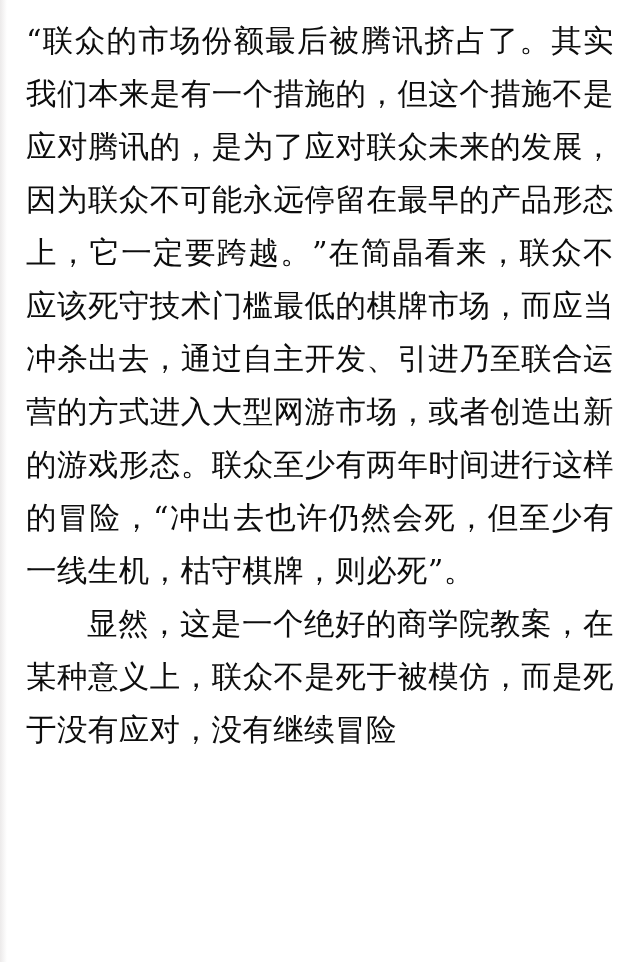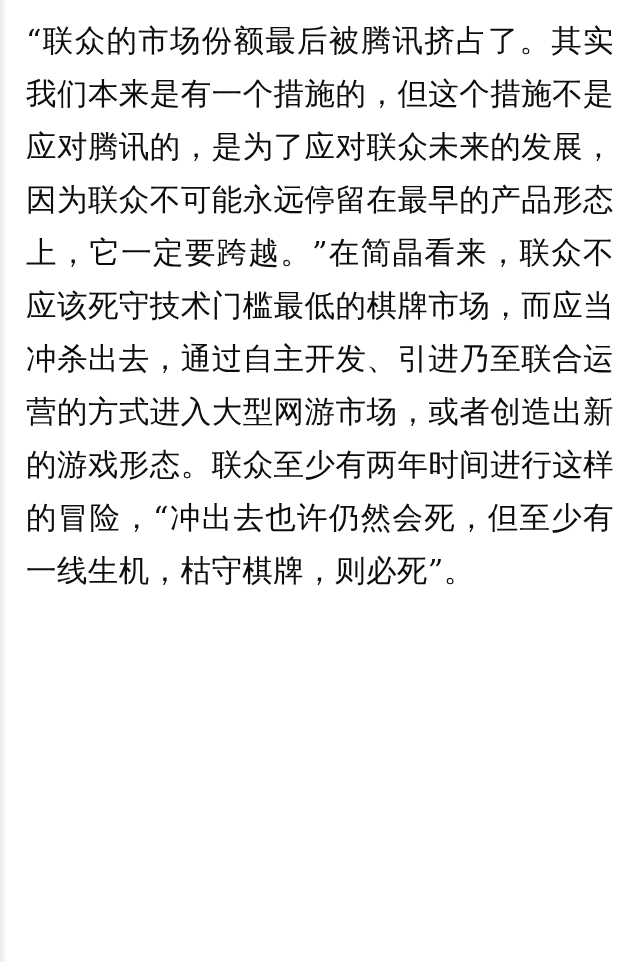--- a/index.html
+++ b/index.html
@@ -59,15 +59,16 @@
   }
 </style>
 </head>
 <body>
 
 <div id="page">
   <div class="left-edge-shade"></div>
 
   <p class="para">“联众的市场份额最后被腾讯挤占了。其实我们本来是有一个措施的，但这个措施不是应对腾讯的，是为了应对联众未来的发展，因为联众不可能永远停留在最早的产品形态上，它一定要跨越。”在简晶看来，联众不应该死守技术门槛最低的棋牌市场，而应当冲杀出去，通过自主开发、引进乃至联合运营的方式进入大型网游市场，或者创造出新的游戏形态。联众至少有两年时间进行这样的冒险，“冲出去也许仍然会死，但至少有一线生机，枯守棋牌，则必死”。</p>
 
+  <p class="para indent">显然，这是一个绝好的商学院教案，在某种意义上，联众不是死于被模仿，而是死于没有应对，没有继续冒险</p>
 
   <div class="bottom-fade"></div>
 </div>
 
 </body></html>

